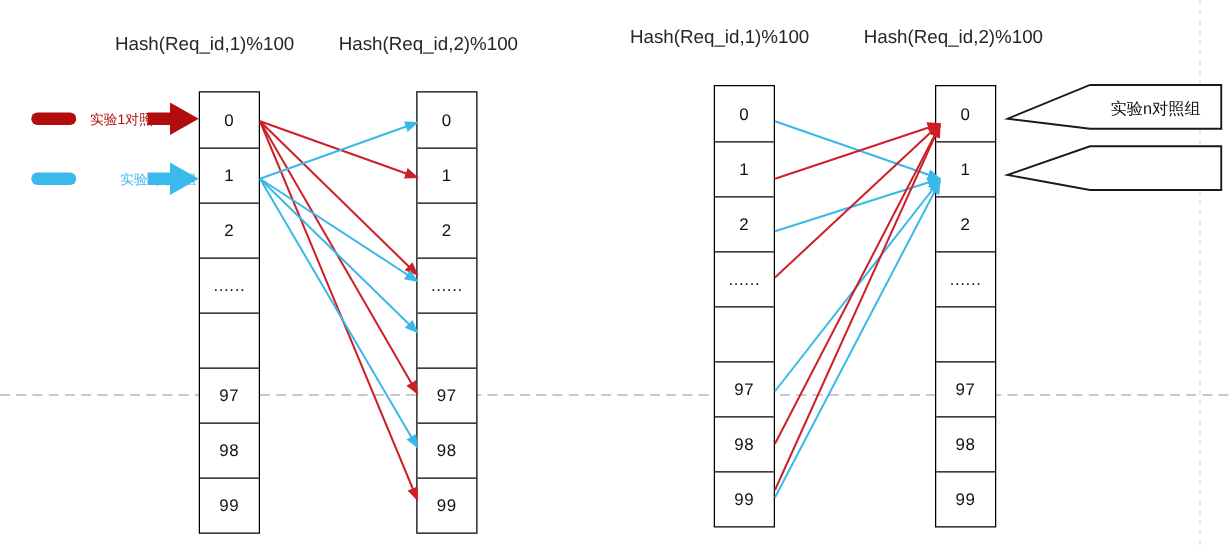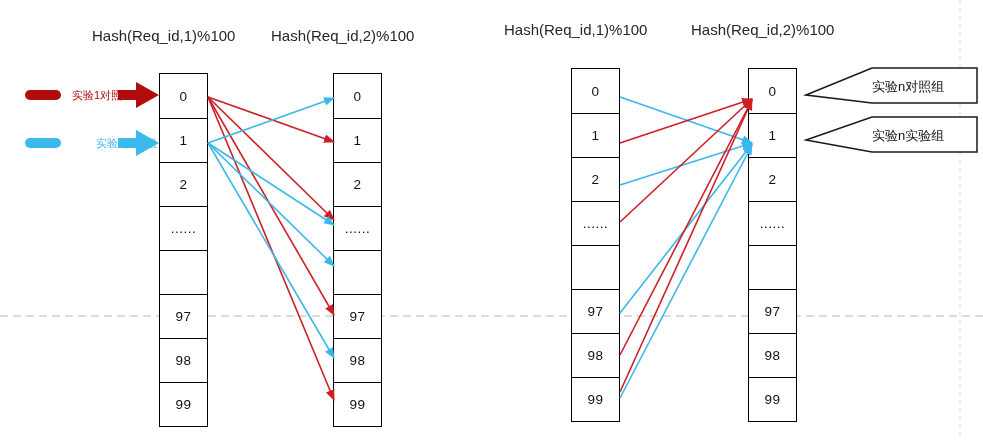--- a/index.html
+++ b/index.html
@@ -21,21 +21,21 @@
     font-size:13.5px; color:#111; letter-spacing:0.5px;
     border-top:1.5px solid #000;
   }
   .cell:first-child { border-top:none; }
 
   .txt { position:absolute; z-index:3; white-space:nowrap; }
   .title { font-size:15px; color:#262626; }
   .legend-label { font-size:11px; }
   .legend-label.red  { color:var(--legend-red);padding-left:12px; }
   .legend-label.blue { color:var(--legend-blue);margin-left:36px; }
-  .callout-label { font-size:13px; color:#111; width:105px; }
+  .callout-label { font-size:13px; color:#111; width:105px; text-align:center; }
 
   .leg-pill-red  { stroke:var(--legend-red);  stroke-width:10; stroke-linecap:round; }
   .leg-pill-blue { stroke:var(--legend-blue); stroke-width:10; stroke-linecap:round; }
   .leg-arrow-red  { fill:var(--legend-red); }
   .leg-arrow-blue { fill:var(--legend-blue); }
   .callout-shape { fill:#fff; stroke:#1a1a1a; stroke-width:1.5; }
   .dash-h { stroke:var(--dash-gray);  stroke-width:1.2; stroke-dasharray:8 5; }
   .dash-v { stroke:var(--dash-light); stroke-width:1;   stroke-dasharray:4 4; }
 </style>
 </head>
@@ -130,15 +130,14 @@
 
   <div class="txt title" style="left:92px;  top:27px;">Hash(Req_id,1)%100</div>
   <div class="txt title" style="left:271px; top:27px;">Hash(Req_id,2)%100</div>
   <div class="txt title" style="left:504px; top:21px;">Hash(Req_id,1)%100</div>
   <div class="txt title" style="left:691px; top:21px;">Hash(Req_id,2)%100</div>
 
   <div class="txt legend-label red" style="left:60px; top:88px;">实验1对照组</div>
   <div class="txt legend-label blue" style="left:60px; top:136px;">实验1实验组</div>
 
   <div class="txt callout-label" style="left:872px; top:78px;">实验n对照组</div>
-  <div class="txt callout-label" style="left:872px; top:127px;">实验n实验组</div>
 
 </div>
 
 </body></html>

